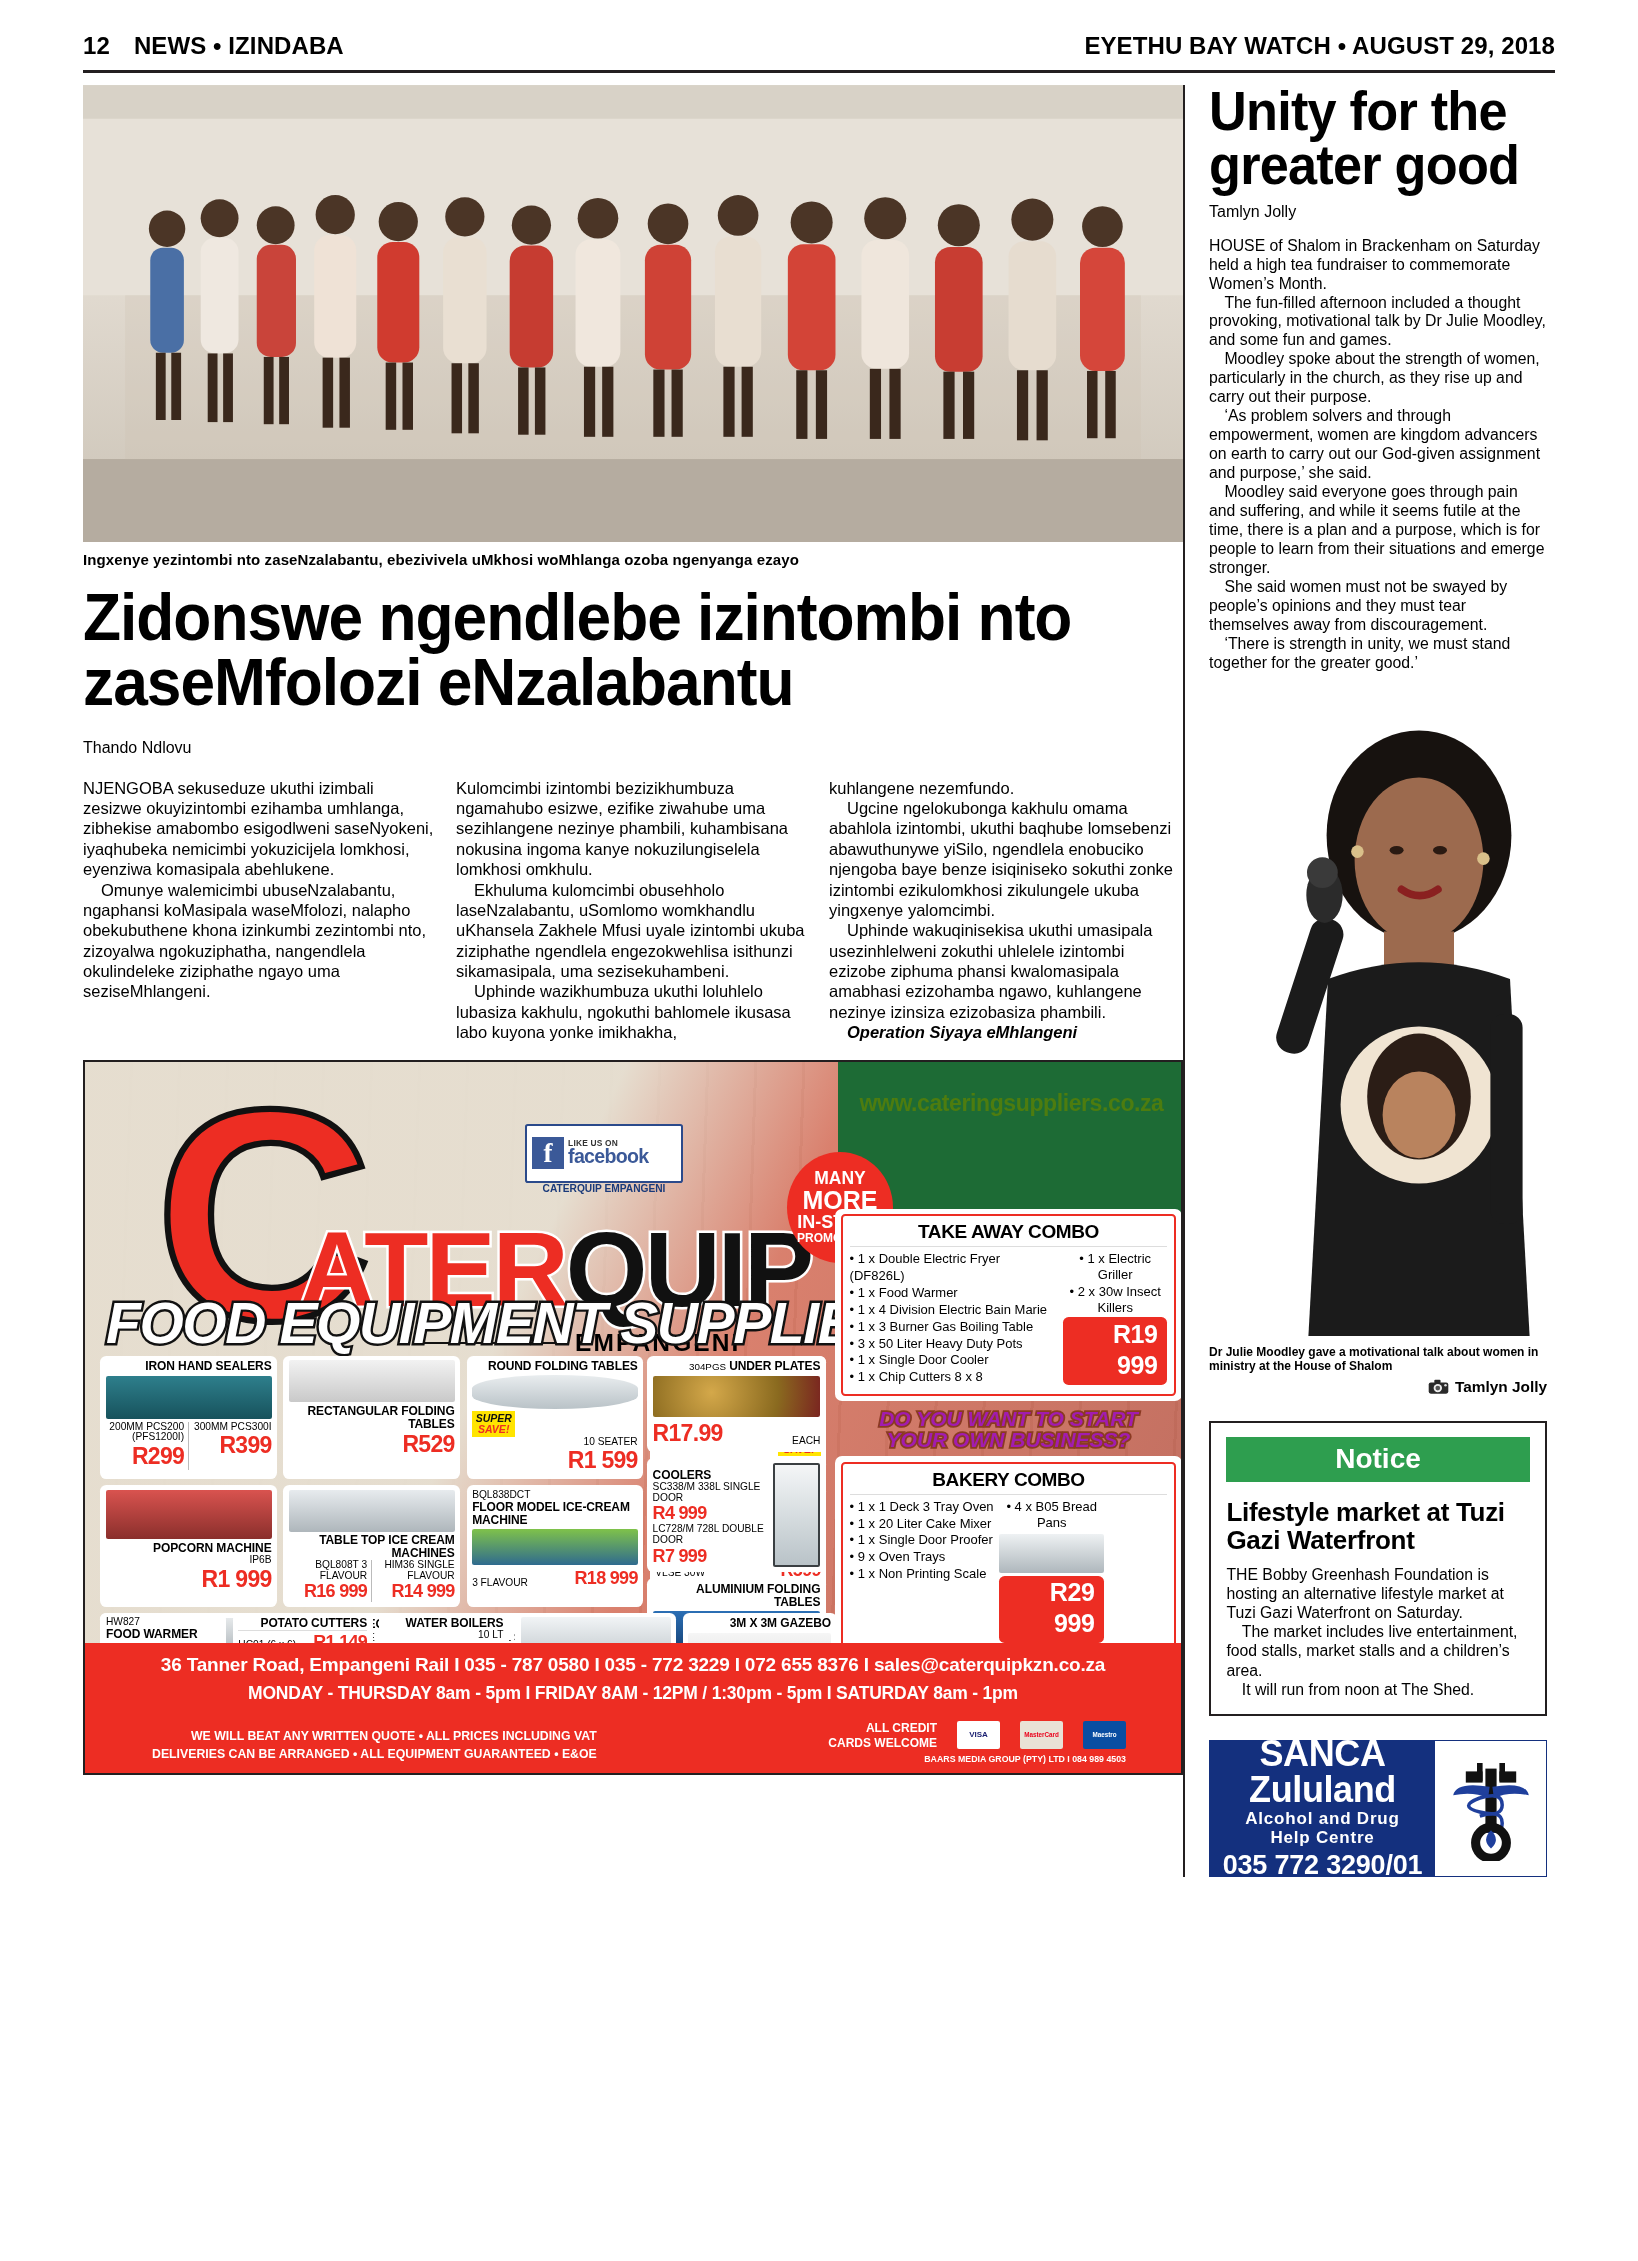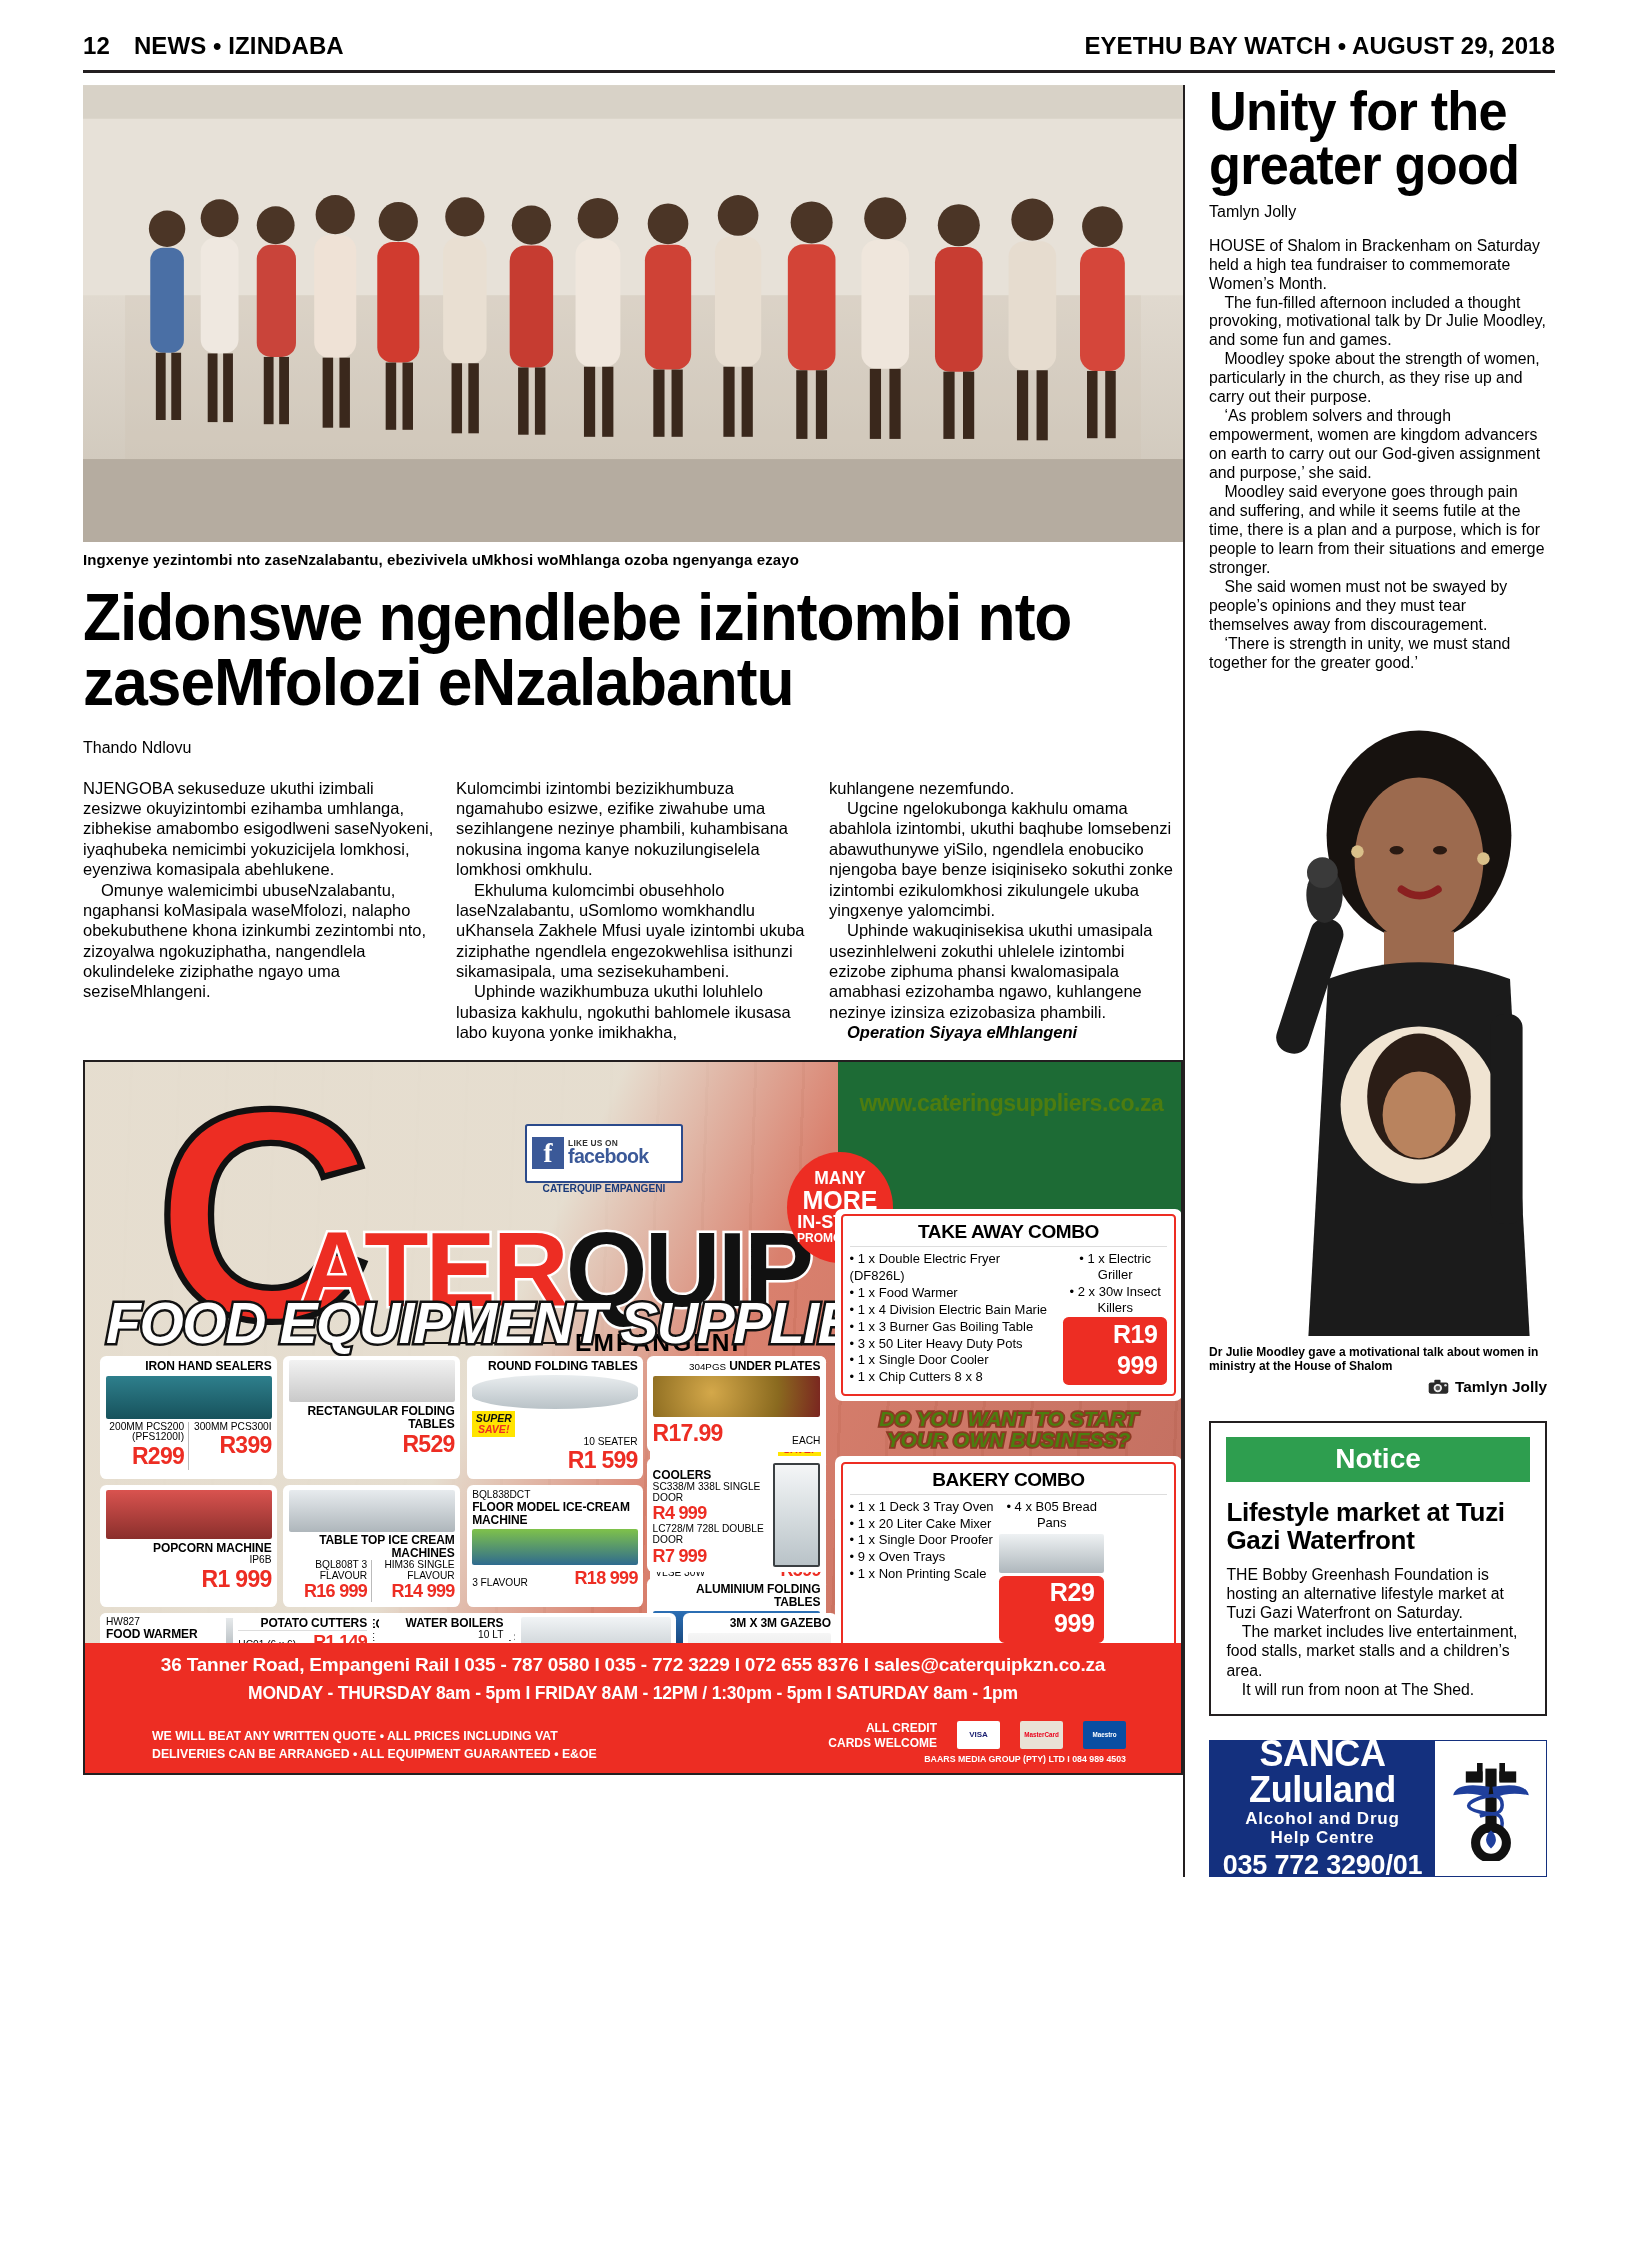--- a/index.html
+++ b/index.html
@@ -145,37 +145,37 @@
   .combo-t { font-weight:700; font-size:19px; text-align:center; letter-spacing:-0.4px;
      border-bottom:1.4px solid #ddd; padding-bottom:3.5px; margin-bottom:4.2px; line-height:1.05;}
   .combo ul { list-style:none; font-size:13px; line-height:1.30; }
   .combo ul li:before { content:"• "; }
   .combo .two { display:flex; gap:5.6px; }
   .combo .two .side { width:105px; font-size:13px; line-height:1.25; text-align:center; }
   .rprice { background:#ed2d23; color:#fff; font-weight:700; font-size:25px;
      border-radius:5.6px; padding:1.4px 9.8px 3.5px 9.8px; display:inline-block; letter-spacing:-0.4px;}
   .rprice-wrap { text-align:right; margin-top:1.4px; }
   .biz { text-align:center; font-weight:700; font-style:italic; font-size:21px; line-height:1.02;
-     color:#4d7c0f; -webkit-text-stroke:3.5px #8a3a22; paint-order:stroke fill; margin:1.4px 0 5.6px 0; }
+     color:#a21caf; -webkit-text-stroke:3.5px #8a3a22; paint-order:stroke fill; margin:1.4px 0 5.6px 0; }
 
   .ovens { position:absolute; left:750px; top:602px; width:347px; display:flex; gap:6.3px; }
   .ovbox { background:#fff; border-radius:6.3px; padding:4.2px 5.6px; flex:1; }
   .ovt { font-weight:700; font-size:14.7px; text-align:center; letter-spacing:-0.3px;}
   .ovrow { display:flex; justify-content:space-between; align-items:flex-end;
      border-top:1.1px solid #ddd; font-size:10.5px; font-weight:700; line-height:1.0; padding-top:1.4px;}
   .ovrow .rp { color:#ed2d23; font-size:17.5px; letter-spacing:-0.6px;}
   .ovrow .lbl { text-align:right; }
   .ovrow .v380 { font-weight:700; font-size:9px; display:block; }
 
   .ad-foot { position:absolute; left:0; right:0; bottom:0; height:130px; background:#ed2d23;
      color:#fff; }
   .af1 { text-align:center; font-weight:700; font-size:19px; padding-top:11.2px; letter-spacing:-0.2px;}
   .af2 { text-align:center; font-weight:700; font-size:17.5px; padding-top:7.7px; letter-spacing:-0.2px;}
   .af3 { position:absolute; left:67px; top:84px; font-weight:700; font-size:12.3px; line-height:1.5;
-     text-align:left; }
+     text-align:right; }
   .af-cards { position:absolute; right:55px; top:78px; display:flex; gap:20px;}
   .af-cc { font-weight:700; font-size:12px; line-height:1.25; text-align:right;}
   .cardchip { width:43px; height:28px; border-radius:2.1px; font-size:8px; font-weight:700;
      display:flex; align-items:center; justify-content:center; color:#fff;}
   .af4 { position:absolute; right:55px; bottom:8.4px; font-size:8.8px; font-weight:700; }
 
   .sidecode { position:absolute; left:1.4px; bottom:84px; font-size:7.7px; color:#555;
      transform:rotate(-90deg); transform-origin:left bottom; white-space:nowrap; }
 
   

